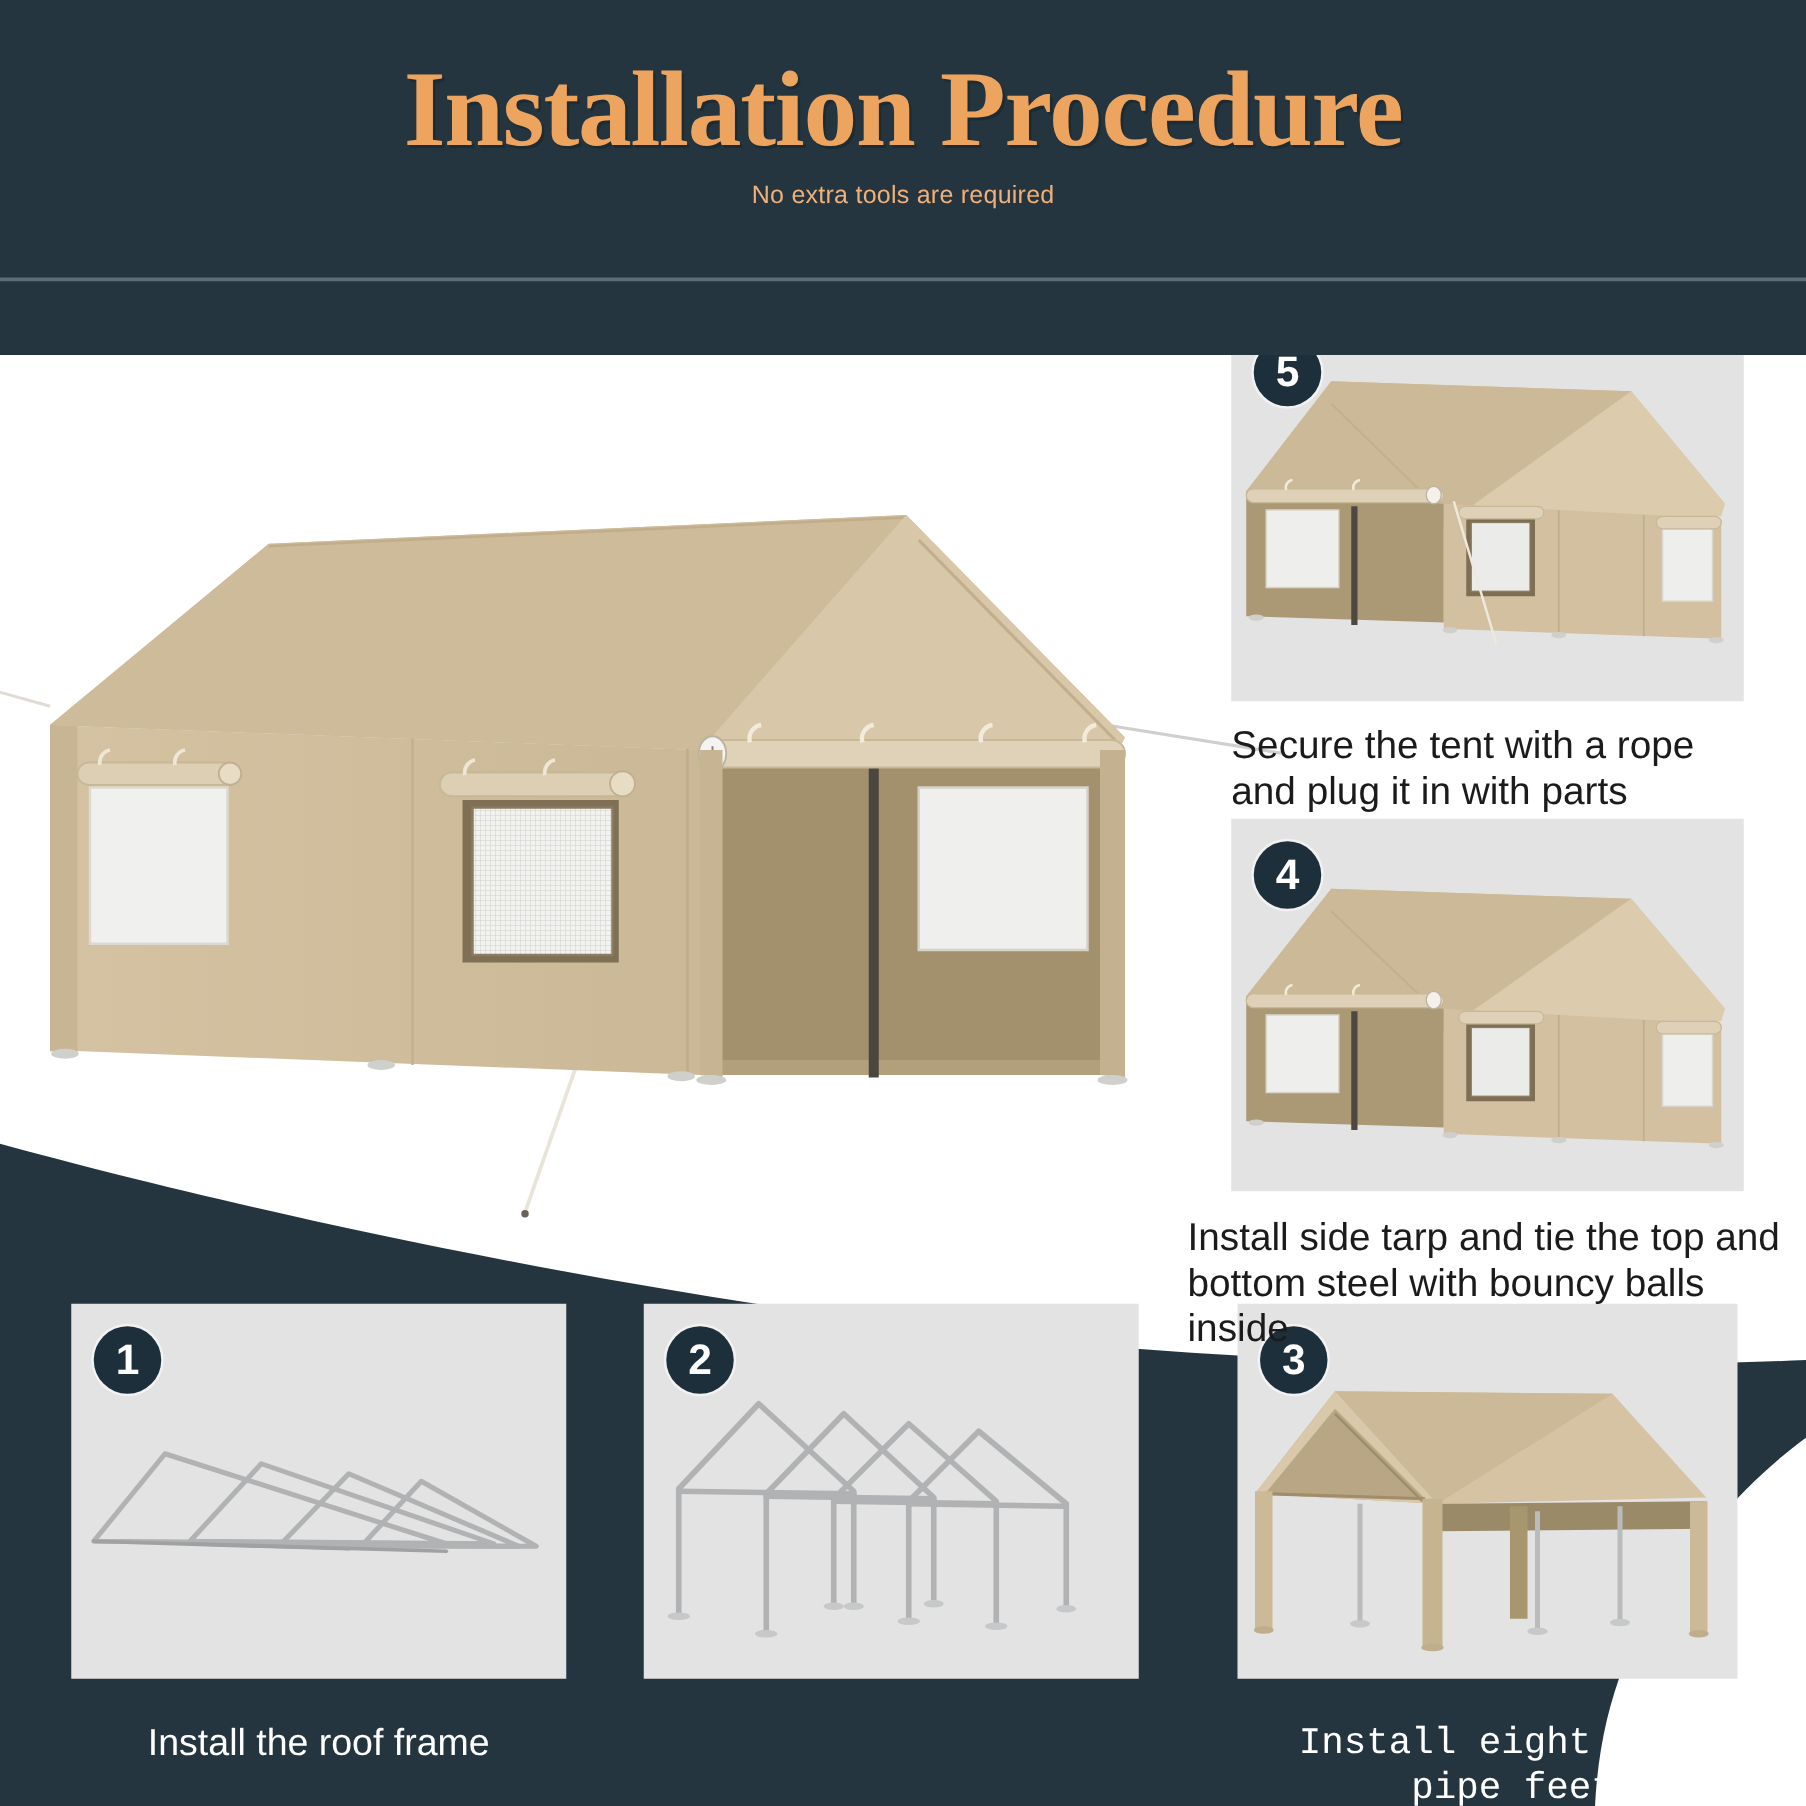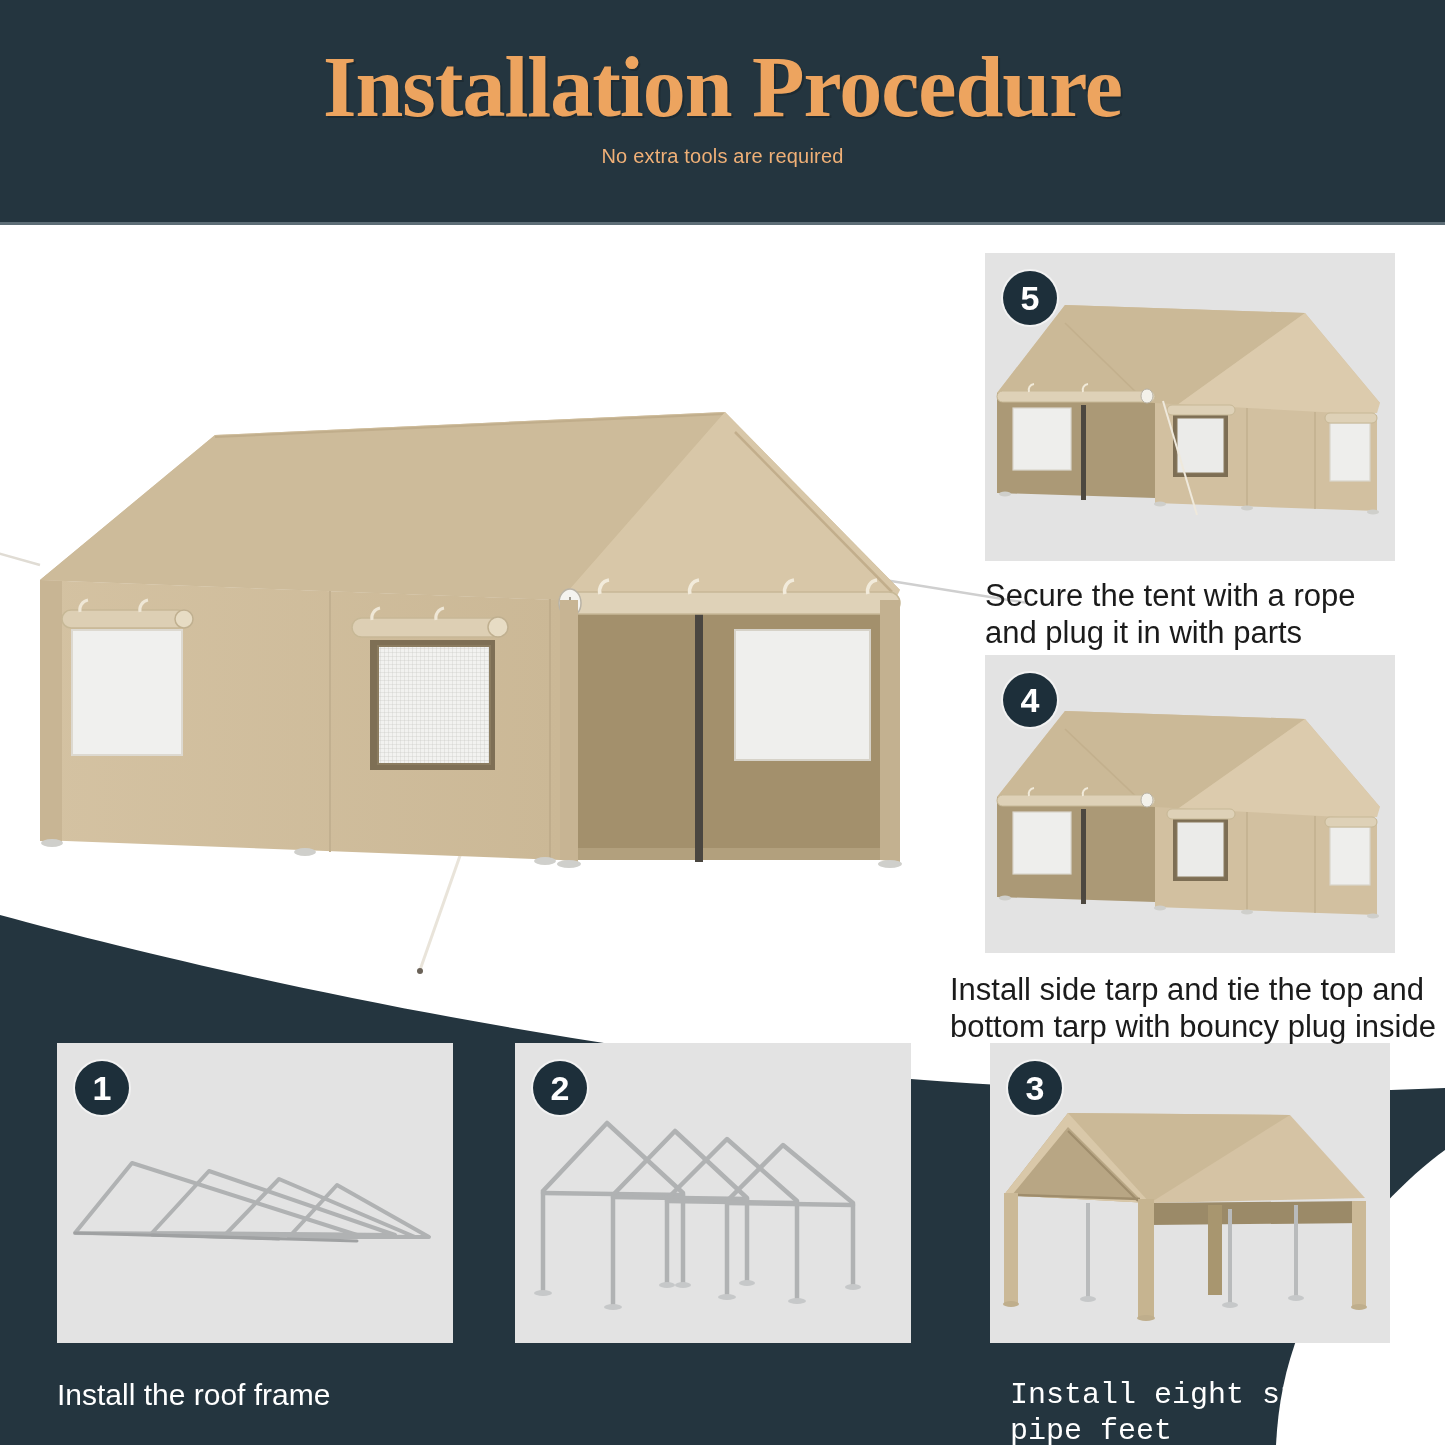--- a/index.html
+++ b/index.html
@@ -7,21 +7,21 @@
     width:1445px;height:1445px;
     background:#ffffff;
     font-family:"Liberation Sans", sans-serif;
     overflow:hidden;
     position:relative;
   }
   .stage{position:absolute;inset:0;width:1445px;height:1445px;overflow:hidden;}
 
   
   .header{
-    position:absolute;left:0;top:0;width:1445px;height:225px;
+    position:absolute;left:0;top:0;width:1445px;height:284px;
     background:#24353f;
     z-index:5;
   }
   .header-title{
     position:absolute;left:0;top:42px;width:1445px;
     text-align:center;
     font-family:"Liberation Serif", serif;
     font-weight:700;
     font-size:86px;
     letter-spacing:-1px;
@@ -62,20 +62,21 @@
   .cap-dark{
     position:absolute;z-index:6;
     color:#1b1b1b;
     font-size:31px;line-height:1.18;
     text-align:left;
   }
   .cap-light{
     position:absolute;z-index:6;
     color:#ffffff;
     font-size:30px;line-height:1.2;
+    text-align:center;
   }
 
   
   .hero{position:absolute;left:0;top:300px;width:960px;height:700px;z-index:4;}
   .connector{position:absolute;left:0;top:225px;width:1445px;height:820px;z-index:4;pointer-events:none;}
 </style>
 </head>
 <body>
 
 <div class="stage">
@@ -239,21 +240,21 @@
       <rect x="345" y="172" width="40" height="58" fill="#eeeeec" stroke="#d9d5cb" stroke-width="1.2"></rect>
       <rect x="340" y="162" width="52" height="10" rx="5" fill="#ded1b7" stroke="#c7b896" stroke-width="1"></rect>
       <ellipse cx="20" cy="243" rx="6" ry="2.5" fill="#cfcfcb"></ellipse>
       <ellipse cx="175" cy="253" rx="6" ry="2.5" fill="#cfcfcb"></ellipse>
       <ellipse cx="262" cy="257" rx="6" ry="2.5" fill="#cfcfcb"></ellipse>
       <ellipse cx="388" cy="261" rx="6" ry="2.5" fill="#cfcfcb"></ellipse>
     </svg>
     <div class="badge" style="left:18px;top:18px;">4</div>
   </div>
   <div class="cap-dark" style="left:950px;top:972px;width:490px;">
-    <span>Install side tarp and tie the top and bottom tarp with bouncy plug inside</span>
+    <span>Install side tarp and tie the top and bottom steel with bouncy balls inside</span>
   </div>
 
   <div class="panel" style="left:57px;top:1043px;width:396px;height:300px;">
     <svg viewBox="0 0 396 300" width="396" height="300">
       <g fill="none" stroke="#b0b2b3" stroke-width="4" stroke-linejoin="round" stroke-linecap="round">
         <polygon points="18,190 75,120 300,192"></polygon>
         <polygon points="95,190 152,128 338,192"></polygon>
         <polygon points="168,192 222,136 358,194"></polygon>
         <polygon points="232,194 280,142 372,194"></polygon>
       </g>

